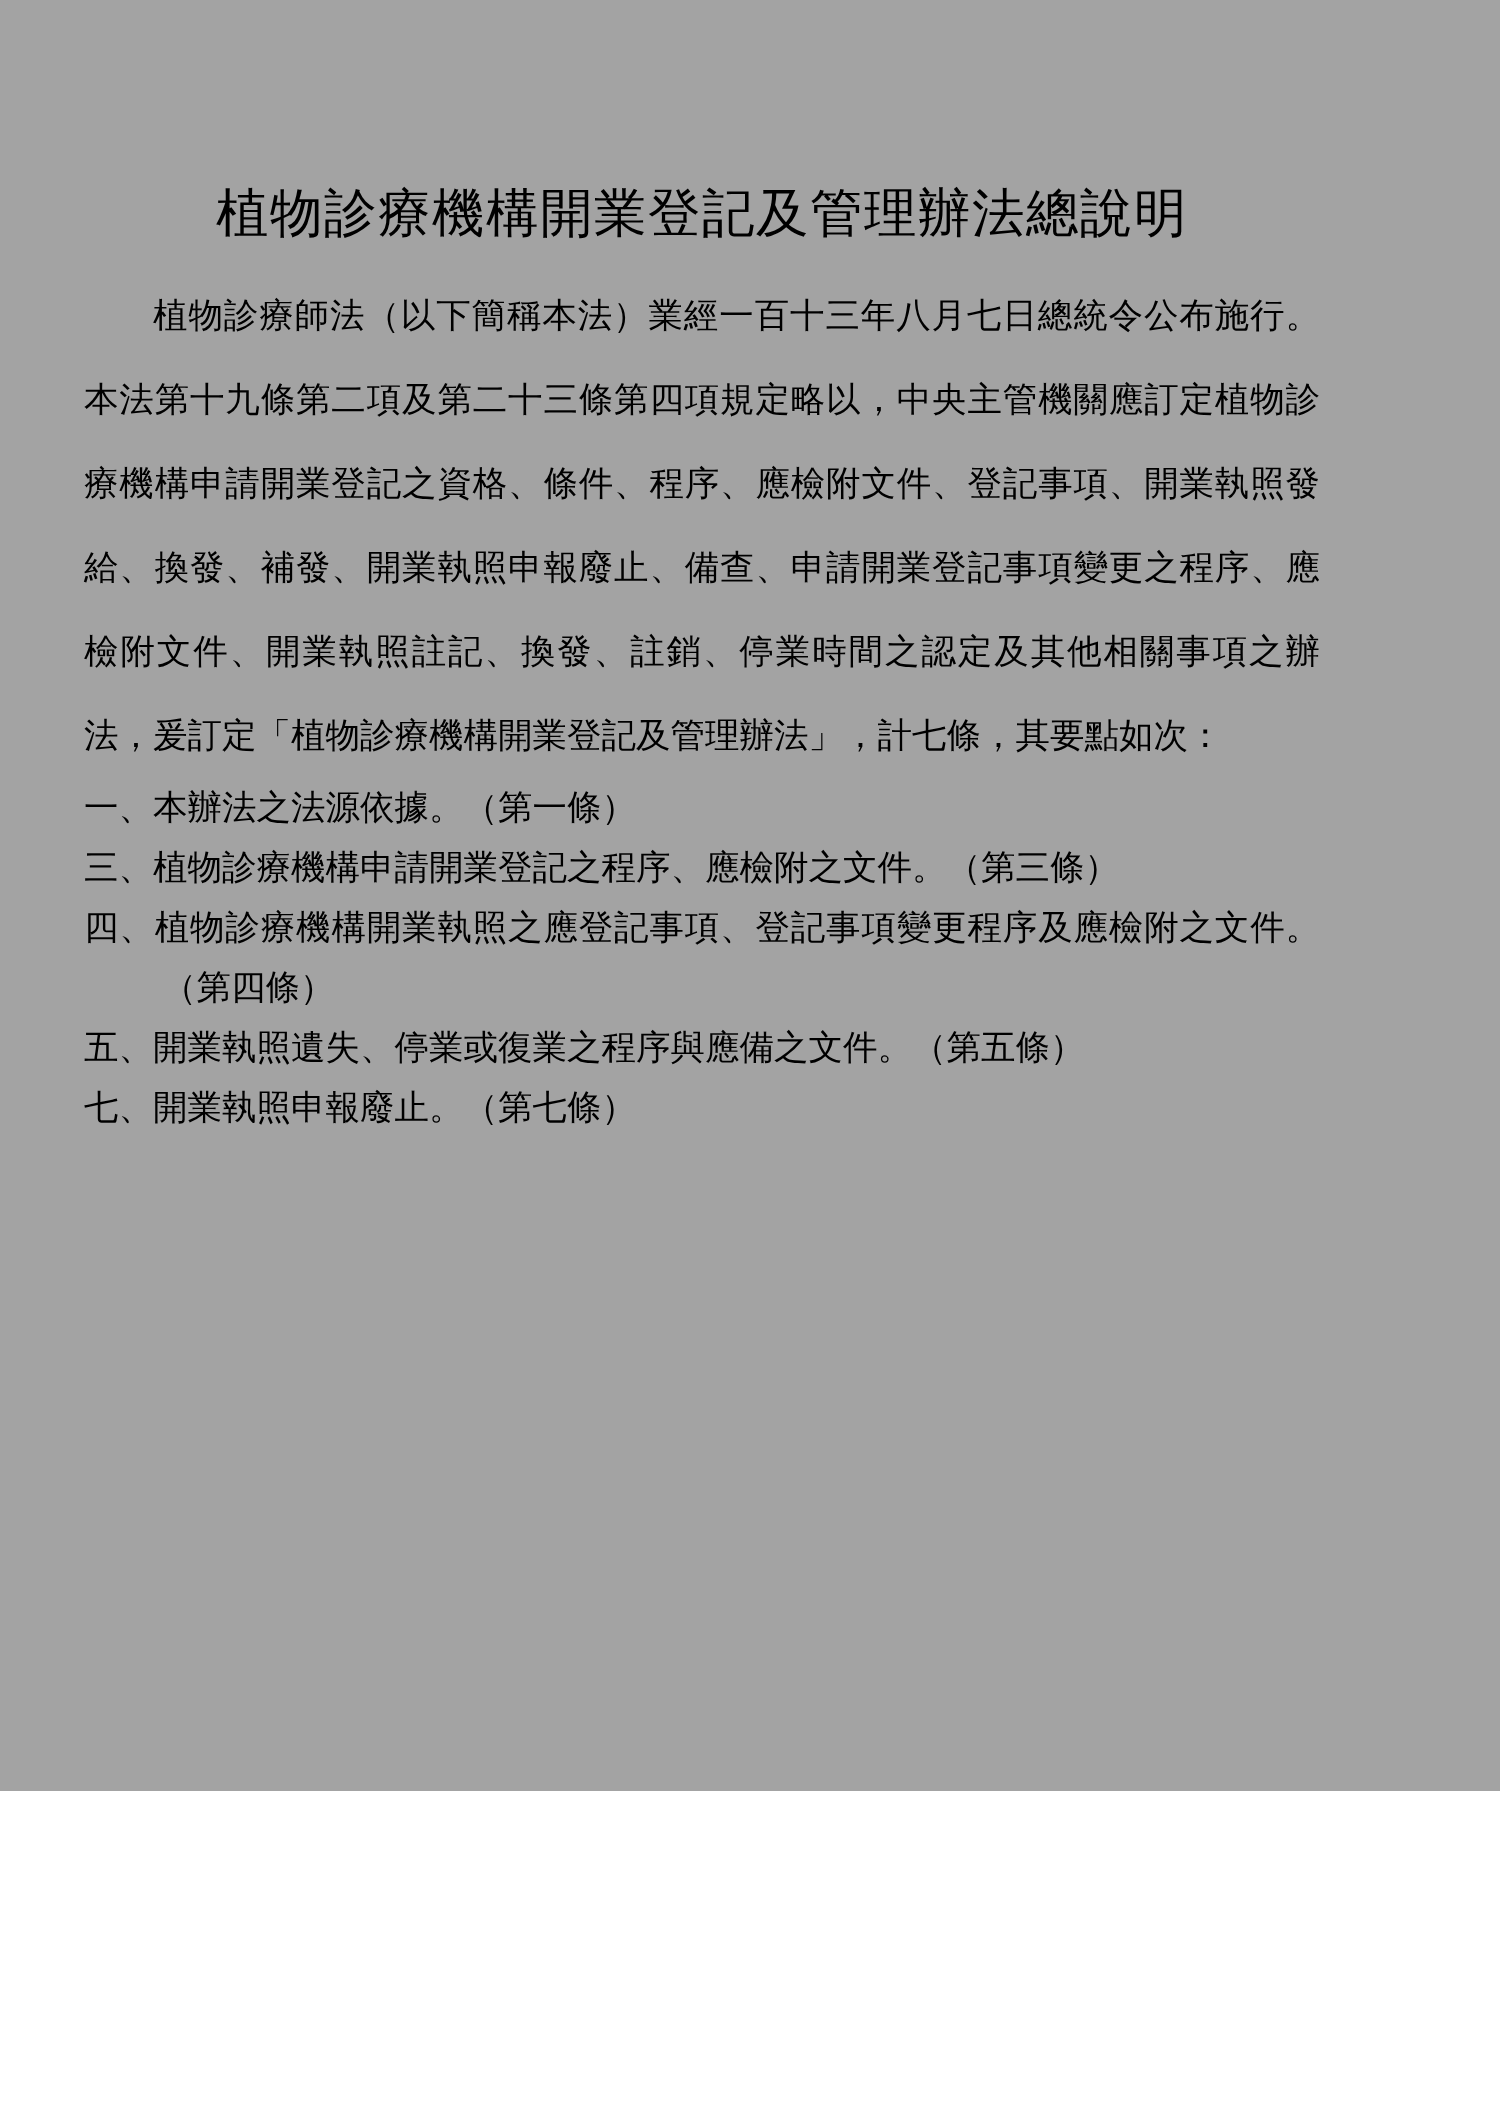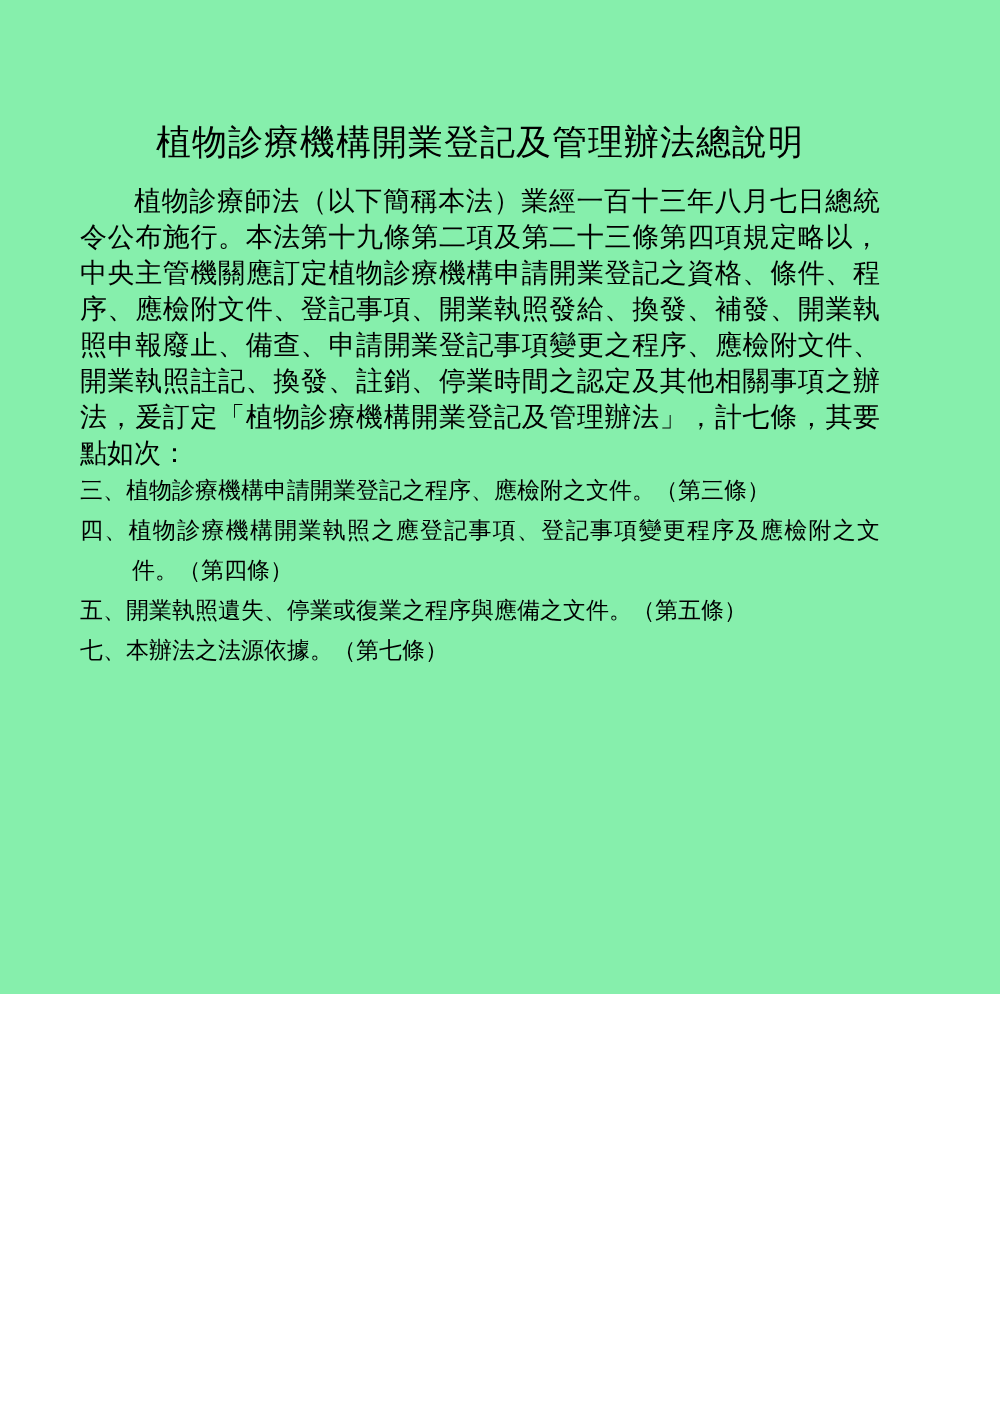--- a/index.html
+++ b/index.html
@@ -10,35 +10,35 @@
   body {
     width: 1000px;
     height: 1415px;
     font-family: "Liberation Serif", "DejaVu Serif", serif;
     color: #000000;
     overflow: hidden;
   }
   .page {
     box-sizing: border-box;
     width: 1000px;
-    height: 994px;
-    padding: 118px 120px 40px 80px;
-    background: #86efac;
+    height: 1194px;
+    padding: 118px 120px 40px 56px;
+    background: #a3a3a3;
   }
   .doc-title {
     font-size: 35px;
     font-weight: normal;
     letter-spacing: 1px;
     text-align: center;
     line-height: 1.4;
     margin: 0 0 16px 0;
   }
   .doc-paragraph {
-    font-size: 27px;
-    line-height: 36px;
+    font-size: 23px;
+    line-height: 56px;
     text-align: justify;
     text-justify: inter-character;
     text-indent: 2em;
     margin: 0;
     word-break: break-all;
   }
   .doc-list {
     margin: 0;
     padding: 0;
     list-style: none;
@@ -57,19 +57,20 @@
 </head>
 <body>
 
 <div class="page">
 
   <h1 class="doc-title">植物診療機構開業登記及管理辦法總說明</h1>
 
   <p class="doc-paragraph">植物診療師法（以下簡稱本法）業經一百十三年八月七日總統令公布施行。本法第十九條第二項及第二十三條第四項規定略以，中央主管機關應訂定植物診療機構申請開業登記之資格、條件、程序、應檢附文件、登記事項、開業執照發給、換發、補發、開業執照申報廢止、備查、申請開業登記事項變更之程序、應檢附文件、開業執照註記、換發、註銷、停業時間之認定及其他相關事項之辦法，爰訂定「植物診療機構開業登記及管理辦法」，計七條，其要點如次：</p>
 
   <ol class="doc-list">
+    <li class="doc-list-item"><span>一、</span><span>本辦法之法源依據。（第一條）</span></li>
     <li class="doc-list-item"><span>三、</span><span>植物診療機構申請開業登記之程序、應檢附之文件。（第三條）</span></li>
     <li class="doc-list-item"><span>四、</span><span>植物診療機構開業執照之應登記事項、登記事項變更程序及應檢附之文件。（第四條）</span></li>
     <li class="doc-list-item"><span>五、</span><span>開業執照遺失、停業或復業之程序與應備之文件。（第五條）</span></li>
-    <li class="doc-list-item"><span>七、</span><span>本辦法之法源依據。（第七條）</span></li>
+    <li class="doc-list-item"><span>七、</span><span>開業執照申報廢止。（第七條）</span></li>
   </ol>
 
 </div>
 
 </body></html>

